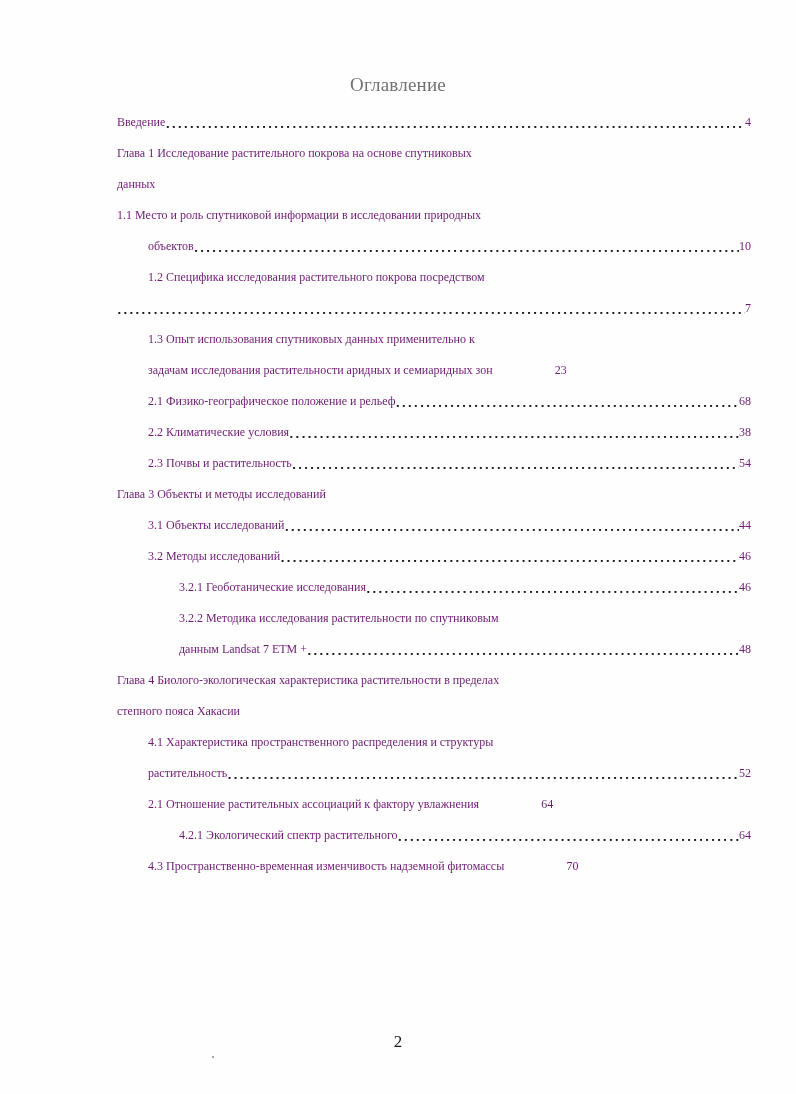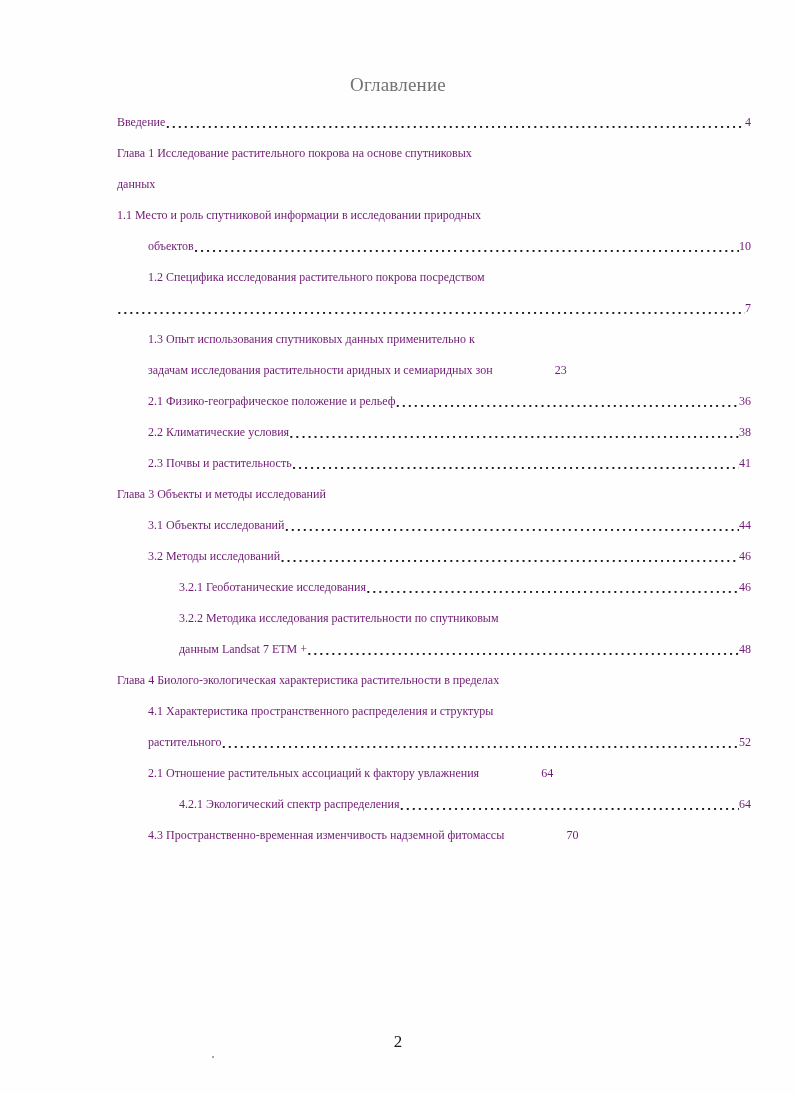--- a/index.html
+++ b/index.html
@@ -157,31 +157,31 @@
         <span class="entry-page"></span>
       </div>
       <div class="toc-entry lvl-1">
         <span class="entry-label">задачам исследования растительности аридных и семиаридных зон</span>
         <span class="leader short" style="--dots: 1; width: auto;"></span>
         <span class="entry-page">23</span>
       </div>
       <div class="toc-entry lvl-1">
         <span class="entry-label">2.1 Физико-географическое положение и рельеф</span>
         <span class="leader"></span>
-        <span class="entry-page">36</span>
+        <span class="entry-page">68</span>
       </div>
       <div class="toc-entry lvl-1">
         <span class="entry-label">2.2 Климатические условия</span>
         <span class="leader"></span>
         <span class="entry-page">38</span>
       </div>
       <div class="toc-entry lvl-1">
         <span class="entry-label">2.3 Почвы и растительность</span>
         <span class="leader"></span>
-        <span class="entry-page">41</span>
+        <span class="entry-page">54</span>
       </div>
       <div class="toc-entry lvl-0 no-leader">
         <span class="entry-label">Глава 3 Объекты и методы исследований</span>
         <span class="entry-page"></span>
       </div>
       <div class="toc-entry lvl-1">
         <span class="entry-label">3.1 Объекты исследований</span>
         <span class="leader"></span>
         <span class="entry-page">44</span>
       </div>
@@ -201,36 +201,40 @@
       </div>
       <div class="toc-entry lvl-2">
         <span class="entry-label">данным Landsat 7 ETM +</span>
         <span class="leader"></span>
         <span class="entry-page">48</span>
       </div>
       <div class="toc-entry lvl-0 no-leader">
         <span class="entry-label">Глава 4 Биолого-экологическая характеристика растительности в пределах</span>
         <span class="entry-page"></span>
       </div>
+      <div class="toc-entry lvl-0 no-leader">
+        <span class="entry-label">степного пояса Хакасии</span>
+        <span class="entry-page"></span>
+      </div>
       <div class="toc-entry lvl-1 no-leader">
         <span class="entry-label">4.1 Характеристика пространственного распределения и структуры</span>
         <span class="entry-page"></span>
       </div>
       <div class="toc-entry lvl-1">
-        <span class="entry-label">растительного</span>
+        <span class="entry-label">растительность</span>
         <span class="leader"></span>
         <span class="entry-page">52</span>
       </div>
       <div class="toc-entry lvl-1">
         <span class="entry-label">2.1 Отношение растительных ассоциаций к фактору увлажнения</span>
         <span class="leader short" style="--dots: 1; width: auto;"></span>
         <span class="entry-page">64</span>
       </div>
       <div class="toc-entry lvl-2">
-        <span class="entry-label">4.2.1 Экологический спектр распределения</span>
+        <span class="entry-label">4.2.1 Экологический спектр растительного</span>
         <span class="leader"></span>
         <span class="entry-page">64</span>
       </div>
       <div class="toc-entry lvl-1">
         <span class="entry-label">4.3 Пространственно-временная изменчивость надземной фитомассы</span>
         <span class="leader short" style="--dots: 1; width: auto;"></span>
         <span class="entry-page">70</span>
       </div>
     </div>
 

